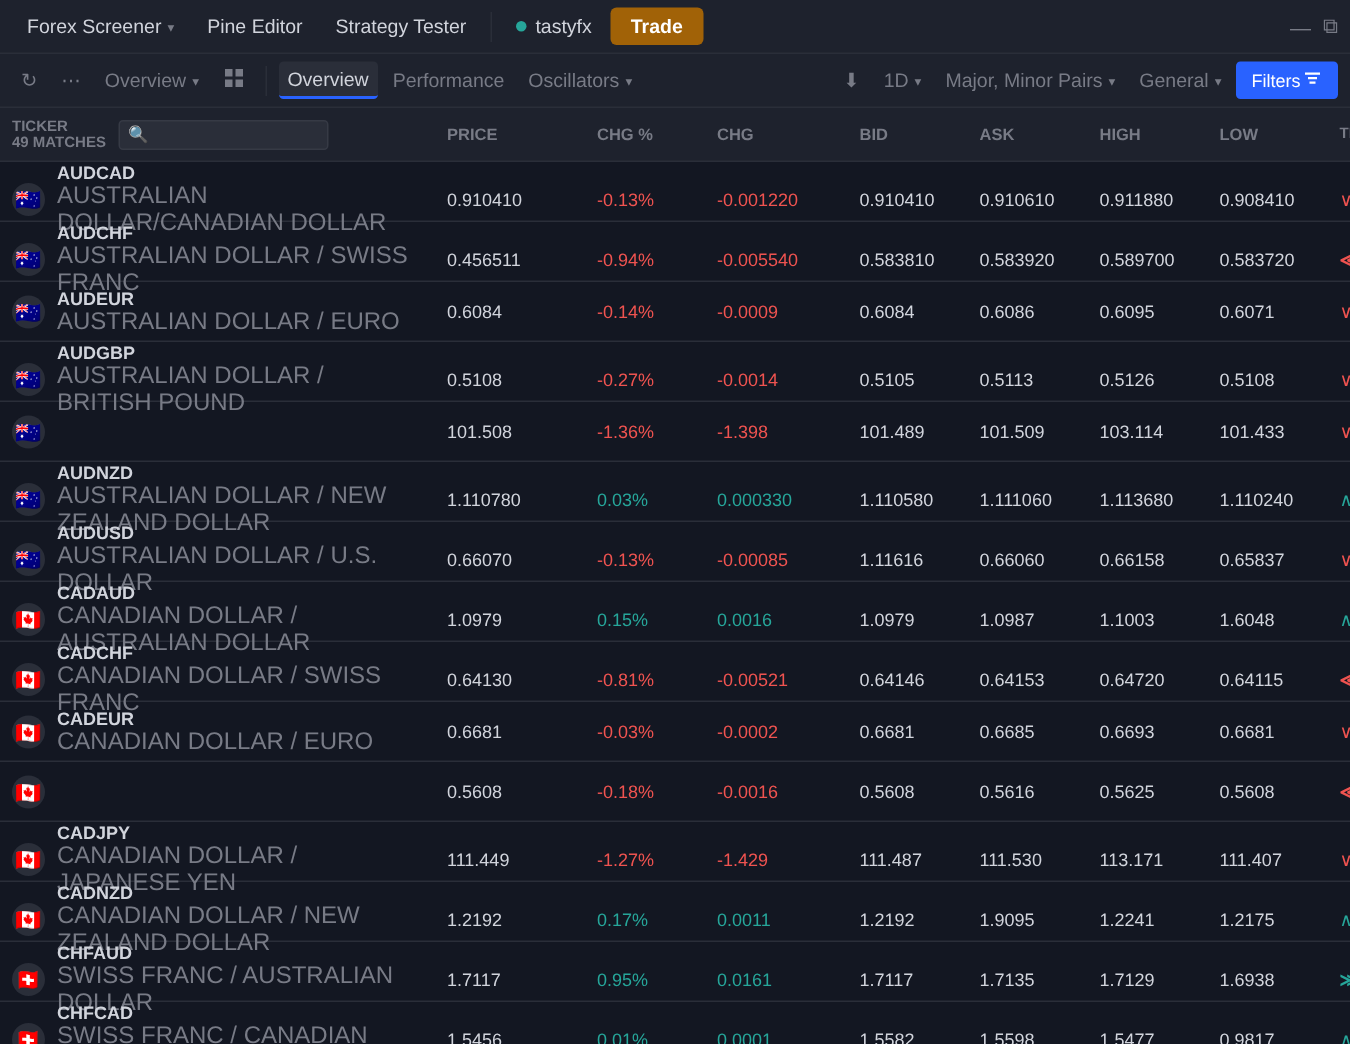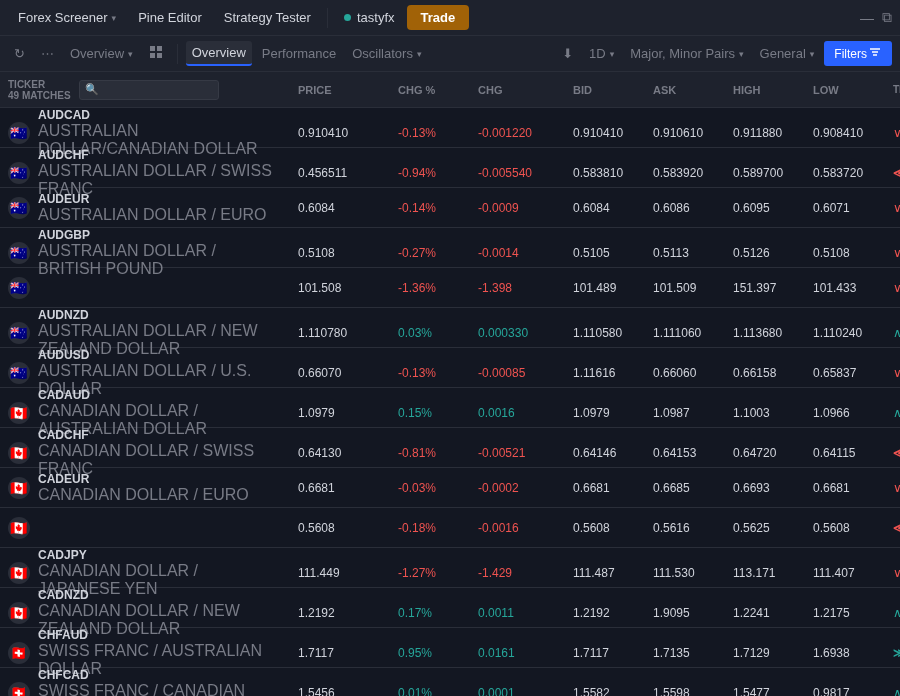--- a/index.html
+++ b/index.html
@@ -389,21 +389,21 @@
   </div>
       <div class="table-row">
     <div class="ticker-cell">
       <div class="flag-icon" style="background:#2a2e39;font-size:14px;">🇦🇺</div>
     </div>
     <div class="td price">101.508</div>
     <div class="td negative">-1.36%</div>
     <div class="td negative">-1.398</div>
     <div class="td price">101.489</div>
     <div class="td price">101.509</div>
-    <div class="td price">151.397</div>
+    <div class="td price">103.114</div>
     <div class="td price">101.433</div>
     <div class="td">
       <span class="rating-cell rating-sell">
         <span>∨</span>
 
       </span>
     </div>
 
   </div>
       <div class="table-row">
@@ -459,21 +459,21 @@
         <span class="ticker-name">CADAUD</span>
         <span class="ticker-desc">CANADIAN DOLLAR / AUSTRALIAN DOLLAR</span>
       </div>
     </div>
     <div class="td price">1.0979</div>
     <div class="td positive">0.15%</div>
     <div class="td positive">0.0016</div>
     <div class="td price">1.0979</div>
     <div class="td price">1.0987</div>
     <div class="td price">1.1003</div>
-    <div class="td price">1.0966</div>
+    <div class="td price">1.6048</div>
     <div class="td">
       <span class="rating-cell rating-buy">
         <span>∧</span>
 
       </span>
     </div>
 
   </div>
       <div class="table-row">
     <div class="ticker-cell">

